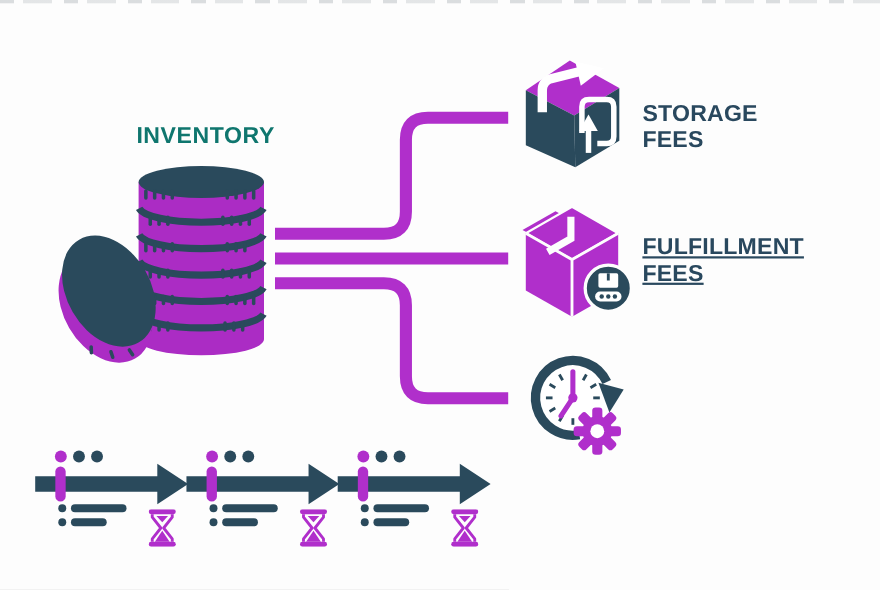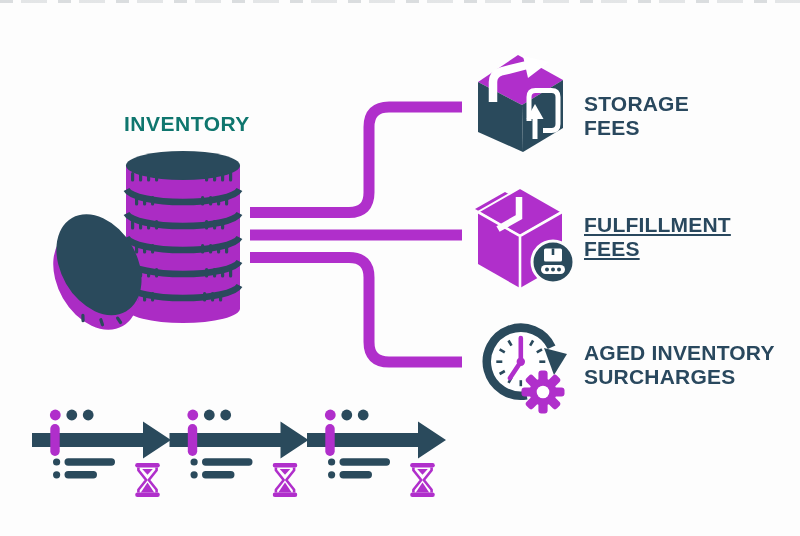--- a/index.html
+++ b/index.html
@@ -206,18 +206,14 @@
   <div class="fee-label storage">
     <span>STORAGE</span><br>
     <span>FEES</span>
   </div>
 
   <div class="fee-label fulfillment">
     <span>FULFILLMENT</span><br>
     <span>FEES</span>
   </div>
 
-  <div class="fee-label aged">
-    <span>AGED INVENTORY</span><br>
-    <span>SURCHARGES</span>
-  </div>
 
 </div>
 
 </body></html>

